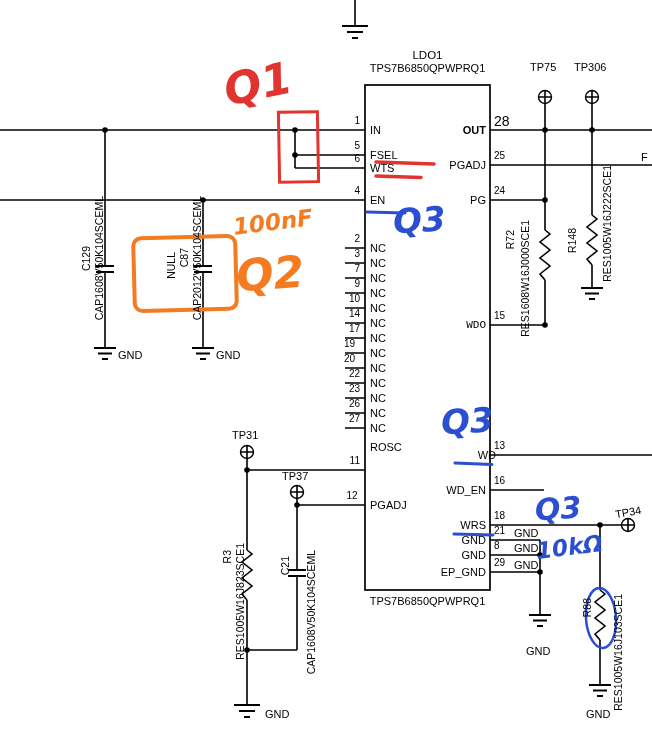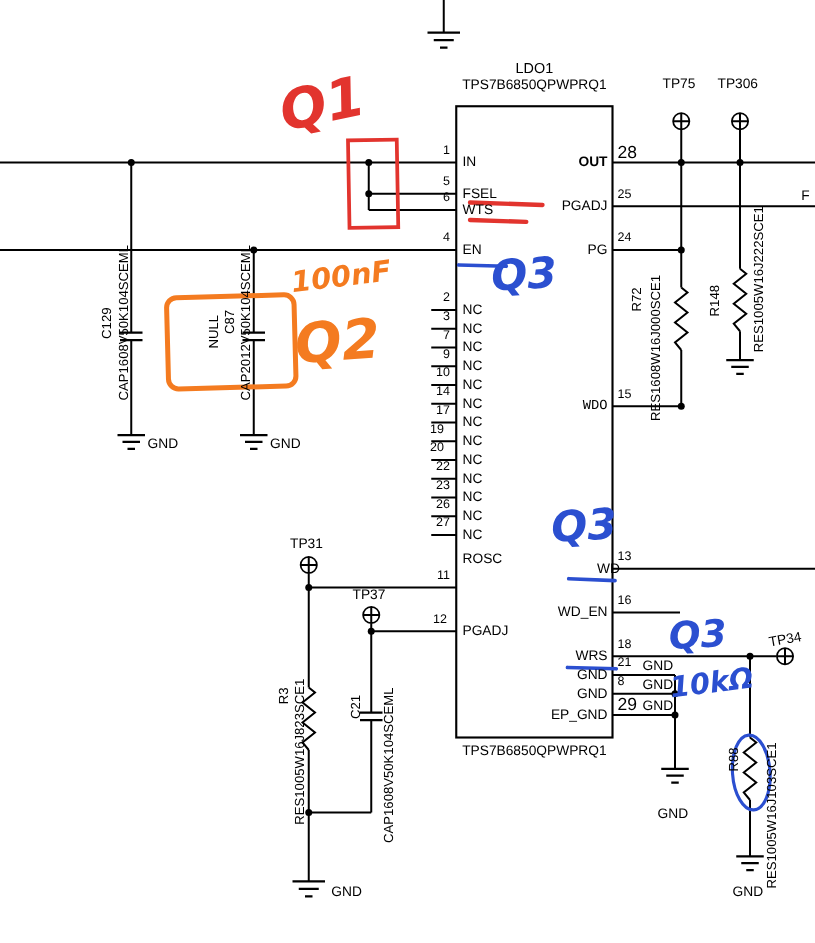--- a/index.html
+++ b/index.html
@@ -215,21 +215,21 @@
       <div class="ptext" style="left: 494px; top: 440px; font-size: 10px;">13</div>
       <div class="ptext" style="left: 408px; top: 449px; width: 88px; text-align: right;">WD</div>
       <div class="ptext" style="left: 494px; top: 475px; font-size: 10px;">16</div>
       <div class="ptext" style="left: 398px; top: 484px; width: 88px; text-align: right;">WD_EN</div>
       <div class="ptext" style="left: 494px; top: 510px; font-size: 10px;">18</div>
       <div class="ptext" style="left: 398px; top: 519px; width: 88px; text-align: right;">WRS</div>
       <div class="ptext" style="left: 494px; top: 525px; font-size: 10px;">21</div>
       <div class="ptext" style="left: 398px; top: 534px; width: 88px; text-align: right;">GND</div>
       <div class="ptext" style="left: 494px; top: 540px; font-size: 10px;">8</div>
       <div class="ptext" style="left: 398px; top: 549px; width: 88px; text-align: right;">GND</div>
-      <div class="ptext" style="left: 494px; top: 557px; font-size: 14px;">29</div>
+      <div class="ptext" style="left: 494px; top: 557px; font-size: 10px;">29</div>
       <div class="ptext" style="left: 398px; top: 566px; width: 88px; text-align: right;">EP_GND</div>
     </div>
 
   <div class="vtext" style="left:80px;top:246px">C129</div>
   <div class="vtext" style="left:93px;top:196px">CAP1608V50K104SCEML</div>
 
   <div class="vtext" style="left:165px;top:252px">NULL</div>
   <div class="vtext" style="left:178px;top:248px">C87</div>
   <div class="vtext" style="left:191px;top:196px">CAP2012V50K104SCEML</div>
 

